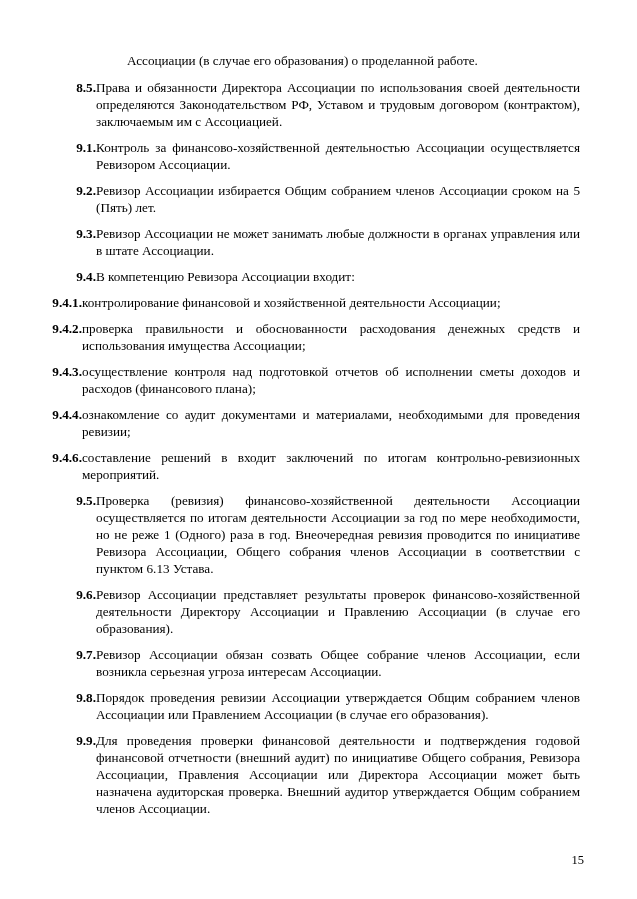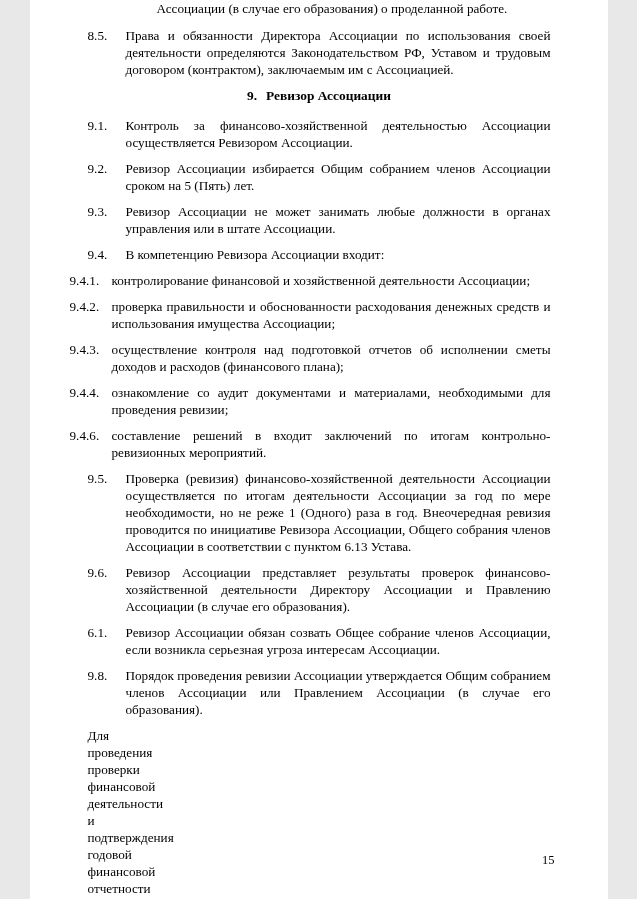--- a/index.html
+++ b/index.html
@@ -1,42 +1,43 @@
 <!DOCTYPE html>
 <html><head>
 <meta charset="utf-8">
 <style>
   html, body { margin: 0; padding: 0; background: #e8e8e8; }
   .page {
     position: relative;
-    width: 578px;
+    width: 637px;
     height: 899px;
     margin: 0 auto;
     background: #ffffff;
     color: #000000;
     font-family: "Liberation Serif", serif;
     font-size: 13.2px;
     line-height: 17px;
     box-sizing: border-box;
+    padding-top: 52px;
     overflow: hidden;
   }
   .cont-line {
     margin: 0 57px 10px 127px;
     text-align: left;
   }
   .para {
     display: grid;
     grid-template-columns: 38px 1fr;
     margin: 0 57px 9px 58px;
   }
   .para.lvl2 {
     grid-template-columns: 42px 1fr;
     margin-left: 40px;
   }
-  .para .num { text-align: left; }
+  .para .num { text-align: right; font-weight: bold; }
   .para .txt { text-align: justify; }
   .section-heading {
     font-size: 13.4px;
     font-weight: bold;
     text-align: center;
     margin: 4px 57px 13px 58px;
     line-height: 17px;
   }
   .section-heading .sec-num { margin-right: 9px; }
   .page-number {
@@ -52,23 +53,20 @@
 
 <div class="page">
 
   <p class="cont-line">Ассоциации (в случае его образования) о проделанной работе.</p>
 
   <div class="para lvl1">
     <span class="num">8.5.</span>
     <span class="txt">Права и обязанности Директора Ассоциации по использования своей деятельности определяются Законодательством РФ, Уставом и трудовым договором (контрактом), заключаемым им с Ассоциацией.</span>
   </div>
 
-  <div class="section-heading">
-    <span class="sec-num">9.</span><span>Ревизор Ассоциации</span>
-  </div>
 
   <div class="para lvl1">
     <span class="num">9.1.</span>
     <span class="txt">Контроль за финансово-хозяйственной деятельностью Ассоциации осуществляется Ревизором Ассоциации.</span>
   </div>
 
   <div class="para lvl1">
     <span class="num">9.2.</span>
     <span class="txt">Ревизор Ассоциации избирается Общим собранием членов Ассоциации сроком на 5 (Пять) лет.</span>
   </div>
@@ -113,28 +111,29 @@
     <span class="num">9.5.</span>
     <span class="txt">Проверка (ревизия) финансово-хозяйственной деятельности Ассоциации осуществляется по итогам деятельности Ассоциации за год по мере необходимости, но не реже 1 (Одного) раза в год. Внеочередная ревизия проводится по инициативе Ревизора Ассоциации, Общего собрания членов Ассоциации в соответствии с пунктом 6.13 Устава.</span>
   </div>
 
   <div class="para lvl1">
     <span class="num">9.6.</span>
     <span class="txt">Ревизор Ассоциации представляет результаты проверок финансово-хозяйственной деятельности Директору Ассоциации и Правлению Ассоциации (в случае его образования).</span>
   </div>
 
   <div class="para lvl1">
-    <span class="num">6.1.</span>
+    <span class="num">9.7.</span>
     <span class="txt">Ревизор Ассоциации обязан созвать Общее собрание членов Ассоциации, если возникла серьезная угроза интересам Ассоциации.</span>
   </div>
 
   <div class="para lvl1">
     <span class="num">9.8.</span>
     <span class="txt">Порядок проведения ревизии Ассоциации утверждается Общим собранием членов Ассоциации или Правлением Ассоциации (в случае его образования).</span>
   </div>
 
   <div class="para lvl1">
+    <span class="num">9.9.</span>
     <span class="txt">Для проведения проверки финансовой деятельности и подтверждения годовой финансовой отчетности (внешний аудит) по инициативе Общего собрания, Ревизора Ассоциации, Правления Ассоциации или Директора Ассоциации может быть назначена аудиторская проверка. Внешний аудитор утверждается Общим собранием членов Ассоциации.</span>
   </div>
 
   <div class="page-number">15</div>
 
 </div>
 
 </body></html>

